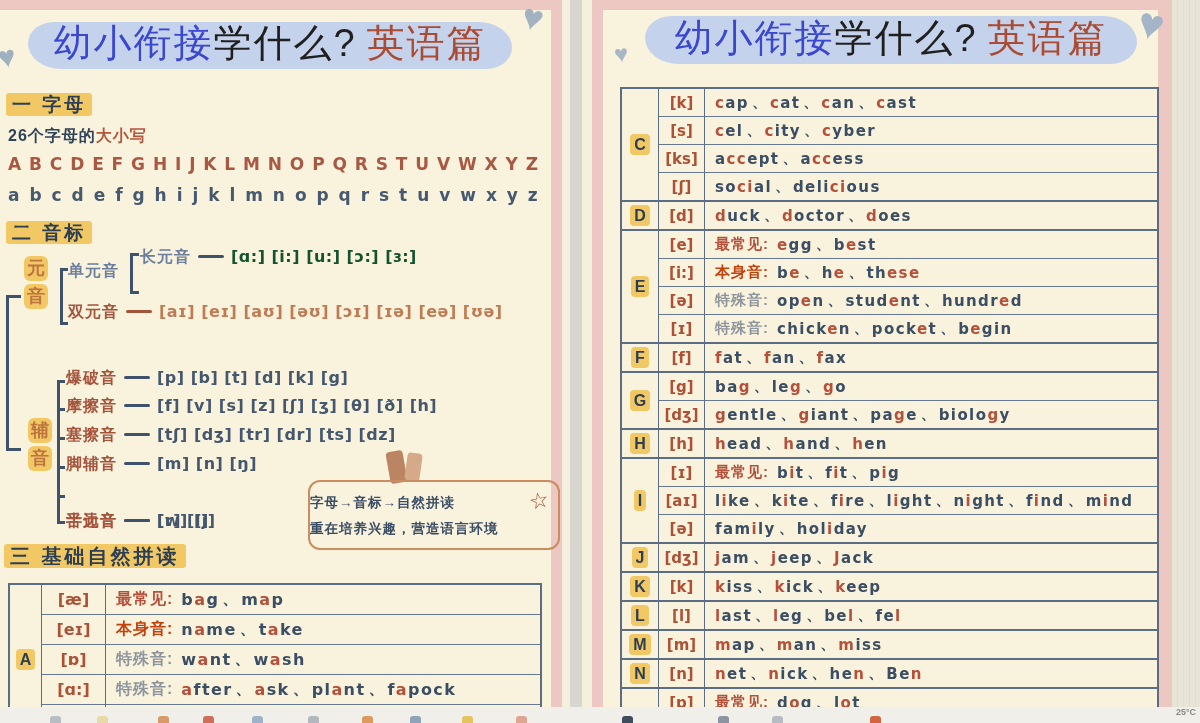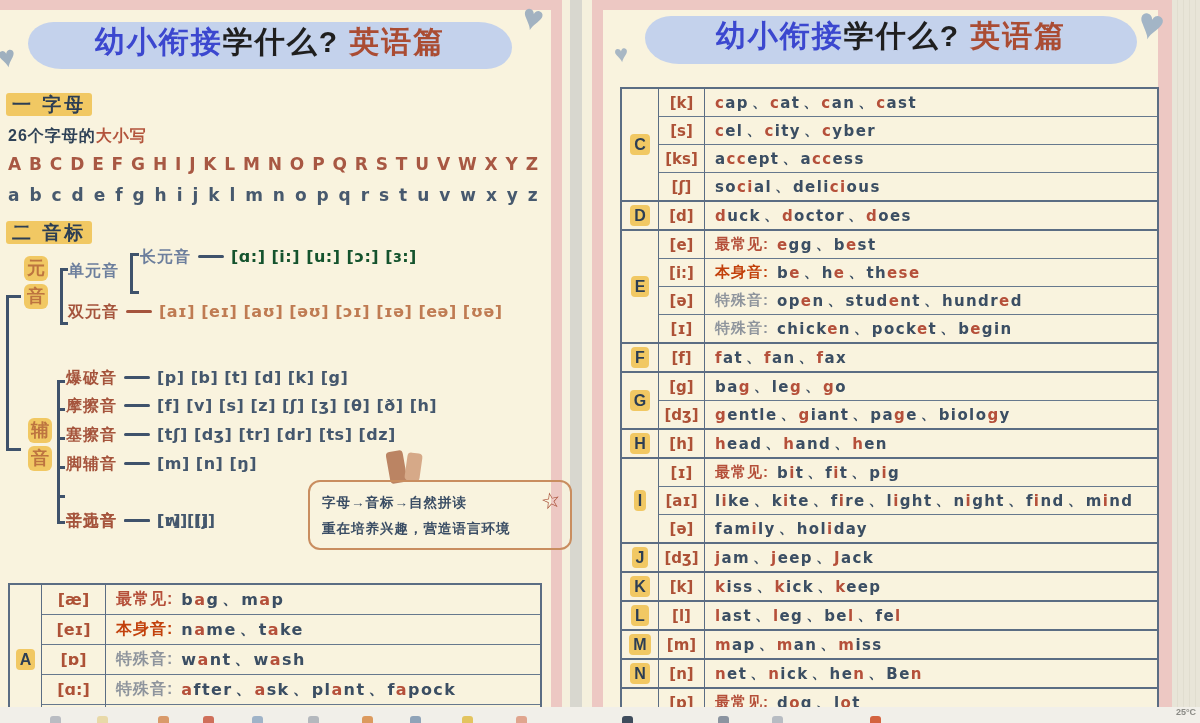--- a/index.html
+++ b/index.html
@@ -9,22 +9,22 @@
     font-family:"Liberation Sans","DejaVu Sans",sans-serif;
     -webkit-font-smoothing:antialiased;
   }
   .card{position:absolute;background:#f9f3de;top:10px;height:697px;}
   #leftCard{left:0;width:551px;}
   #rightCard{left:603px;width:555px;}
   .stripe{position:absolute;top:0;height:723px;}
   .band{
     position:absolute;background:#c4d2ec;
     border-radius:26px 34px 26px 34px / 22px 26px 22px 26px;
-    display:flex;align-items:flex-start;justify-content:center;
-    font-weight:bold;font-size:30px;letter-spacing:2px;white-space:nowrap;
+    display:flex;align-items:flex-end;justify-content:center;
+    font-weight:normal;font-size:38px;letter-spacing:2px;white-space:nowrap;
   }
   .t-blue{color:#3b47cf;} .t-dark{color:#1f1f1f;} .t-red{color:#aa4c33;margin-left:10px;}
   .heart{position:absolute;color:#9fb0bf;font-weight:bold;line-height:1;}
   .hl{background:#f1c863;border-radius:3px;padding:1px 6px;}
   .sechead{position:absolute;font-weight:bold;color:#2c3e54;font-size:19px;letter-spacing:3px;white-space:nowrap;}
   .subline{position:absolute;font-weight:bold;font-size:16px;color:#2f4257;letter-spacing:1px;}
   .subline .red{color:#b3543c;}
   .letterrow{position:absolute;left:8px;width:530px;display:flex;justify-content:space-between;font-weight:bold;font-size:17px;font-family:"DejaVu Sans",sans-serif;}
   .letterrow.upper{color:#a85843;}
   .letterrow.lower{color:#47596e;}
@@ -35,21 +35,21 @@
   .cat-brown{color:#a5543c;letter-spacing:1px;}
   .sym-brown{color:#14532d;font-family:"DejaVu Sans",sans-serif;letter-spacing:0.5px;}
   .sym-orange{color:#bf7b52;font-family:"DejaVu Sans",sans-serif;letter-spacing:0.5px;}
   .sym-slate{color:#44576d;font-family:"DejaVu Sans",sans-serif;letter-spacing:0.5px;}
   .dash{display:inline-block;width:26px;height:3px;background:#3f526b;vertical-align:middle;margin:0 7px 2px 7px;border-radius:2px;}
   .dash.red{background:#a5543c;}
   .vlabel{position:absolute;width:24px;text-align:center;font-weight:bold;font-size:18px;color:#bd7440;background:#f1c863;border-radius:6px;line-height:25px;height:25px;}
   
   #noteBox{
     position:absolute;border:2.5px solid #c98d5f;border-radius:12px;
-    padding:8px 12px 6px 12px;color:#3a4d64;font-weight:bold;font-size:13.5px;
+    padding:8px 12px 6px 0;color:#3a4d64;font-weight:bold;font-size:13.5px;
     line-height:26px;letter-spacing:1px;white-space:nowrap;
   }
   #noteBox .ul{border-bottom:2.5px solid #b23f2a;padding-bottom:1px;}
   #noteStar{position:absolute;right:8px;top:6px;font-size:22px;color:#a4462e;transform:rotate(-12deg);font-weight:bold;}
   .clip1{position:absolute;width:17px;height:32px;background:#bb8463;border-radius:4px;transform:rotate(-10deg);}
   .clip2{position:absolute;width:15px;height:28px;background:#d6a988;border-radius:4px;transform:rotate(8deg);}
   
   .ptable{position:absolute;border:2px solid #5b6d83;overflow:hidden;background:transparent;}
   .tgroup{display:grid;}
   .tgroup + .tgroup{border-top:2px solid #5b6d83;}
@@ -195,20 +195,21 @@
   <div class="ln" style="left:57px;top:511px;width:8px;height:2.5px;"></div>
 
   <div class="clip1" style="left:388px;top:441px;"></div>
   <div class="clip2" style="left:406px;top:443px;"></div>
   <div id="noteBox" style="left:308px;top:470px;width:236px;">
     <div>字母→音标→自然拼读</div>
     <div>重在培养兴趣，营造语言环境</div>
     <div id="noteStar">☆</div>
   </div>
 
+  <div class="sechead" style="left:4px;top:533px;font-size:20px;"><span class="hl">三 基础自然拼读</span></div>
 
   <div class="ptable lt" id="leftTable" style="left:8px;top:573px;width:530px;height:122px;">
       <div class="tgroup">
         <div class="lcell" style="grid-row: 1 / span 5;">
           <span class="lbadge">A</span>
         </div>
         <div class="pcell">[æ]</div>
         <div class="ecell">
           <span class="pfx red">最常见:</span>
           <span class="w"><span>b</span><span class="hot">a</span><span>g</span></span>

